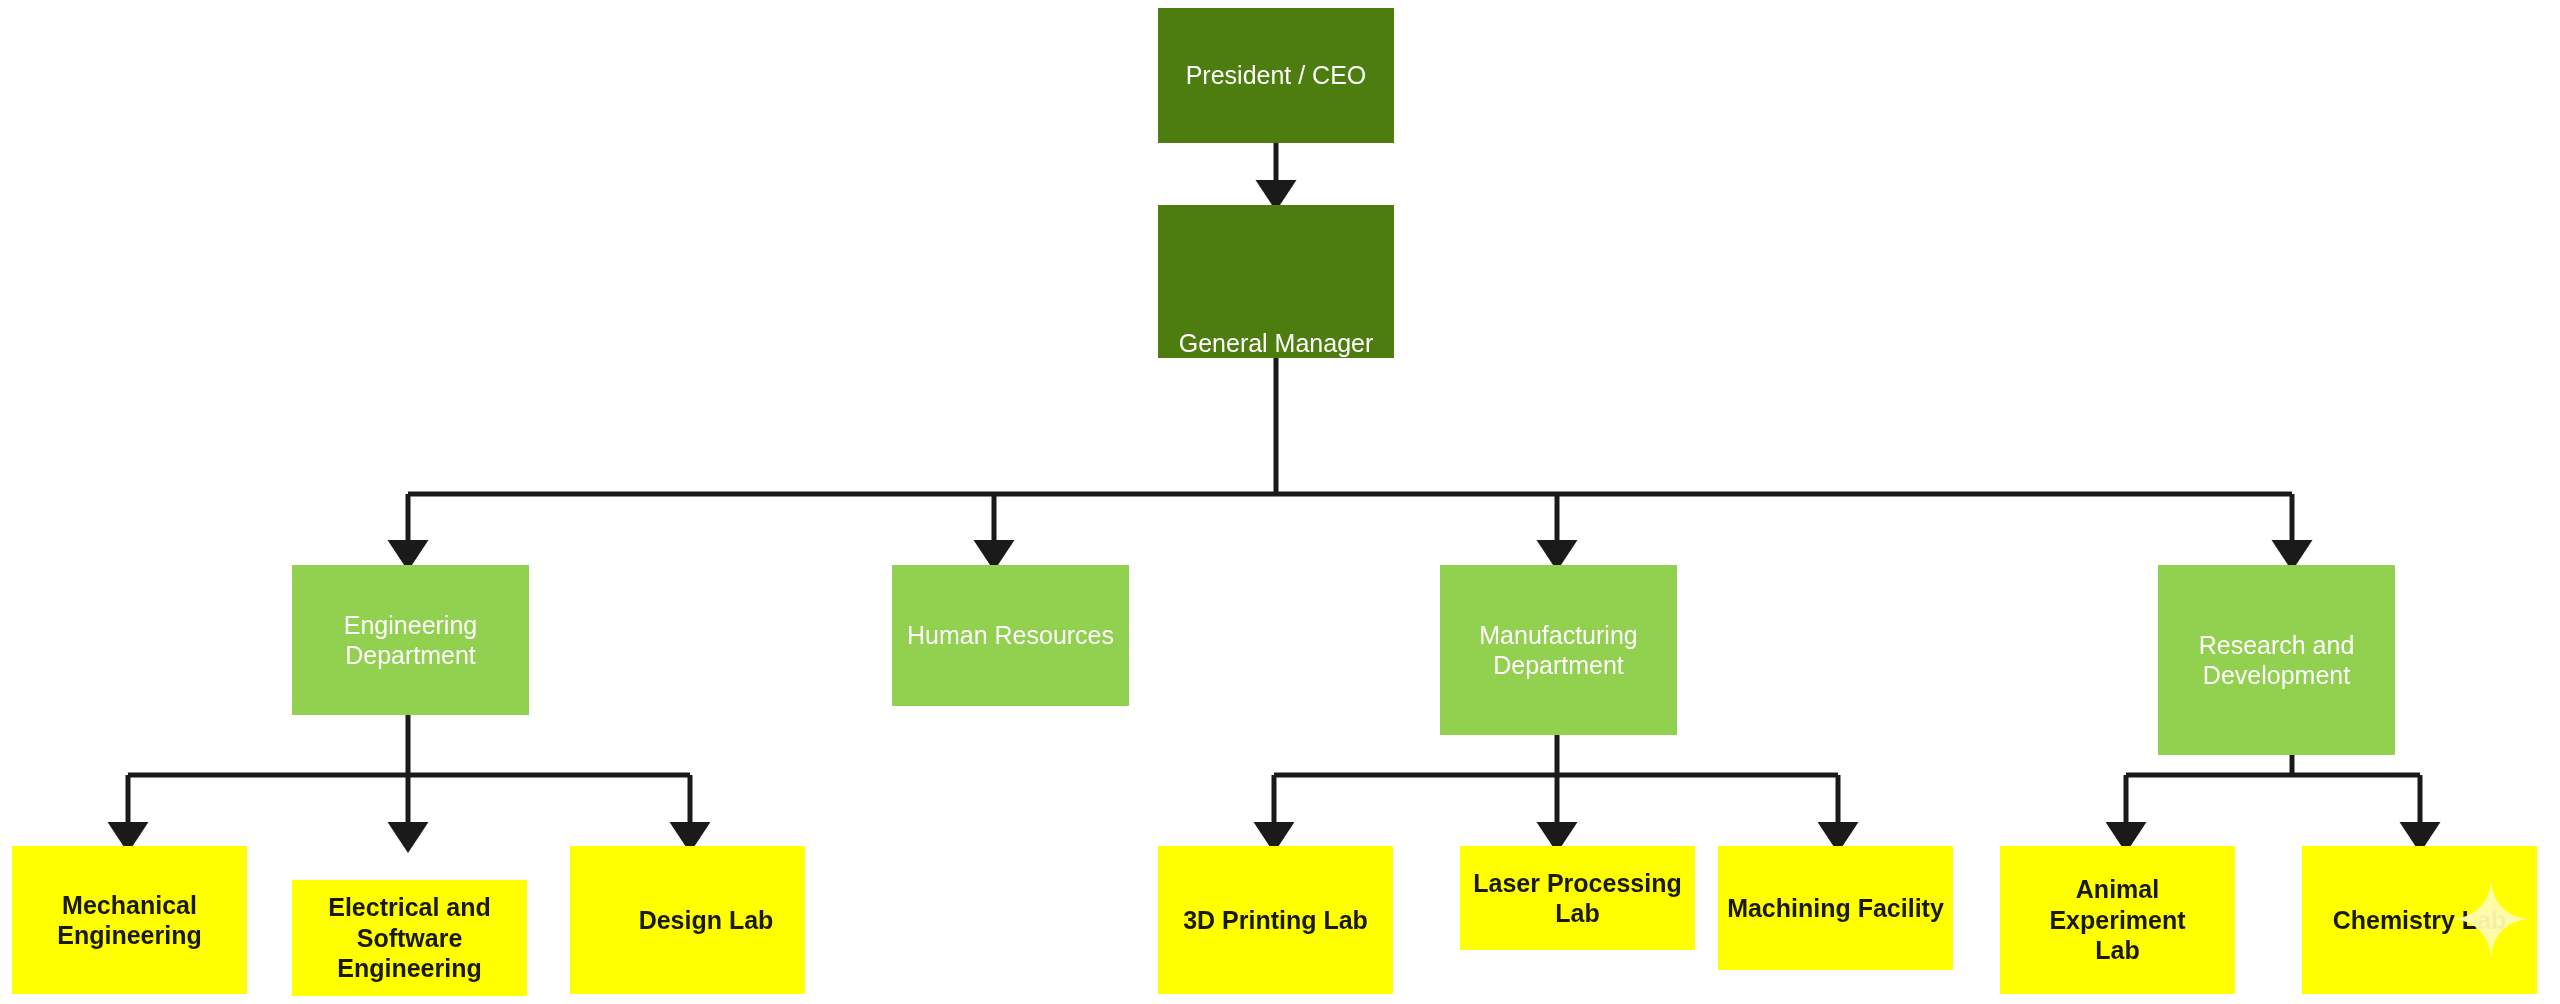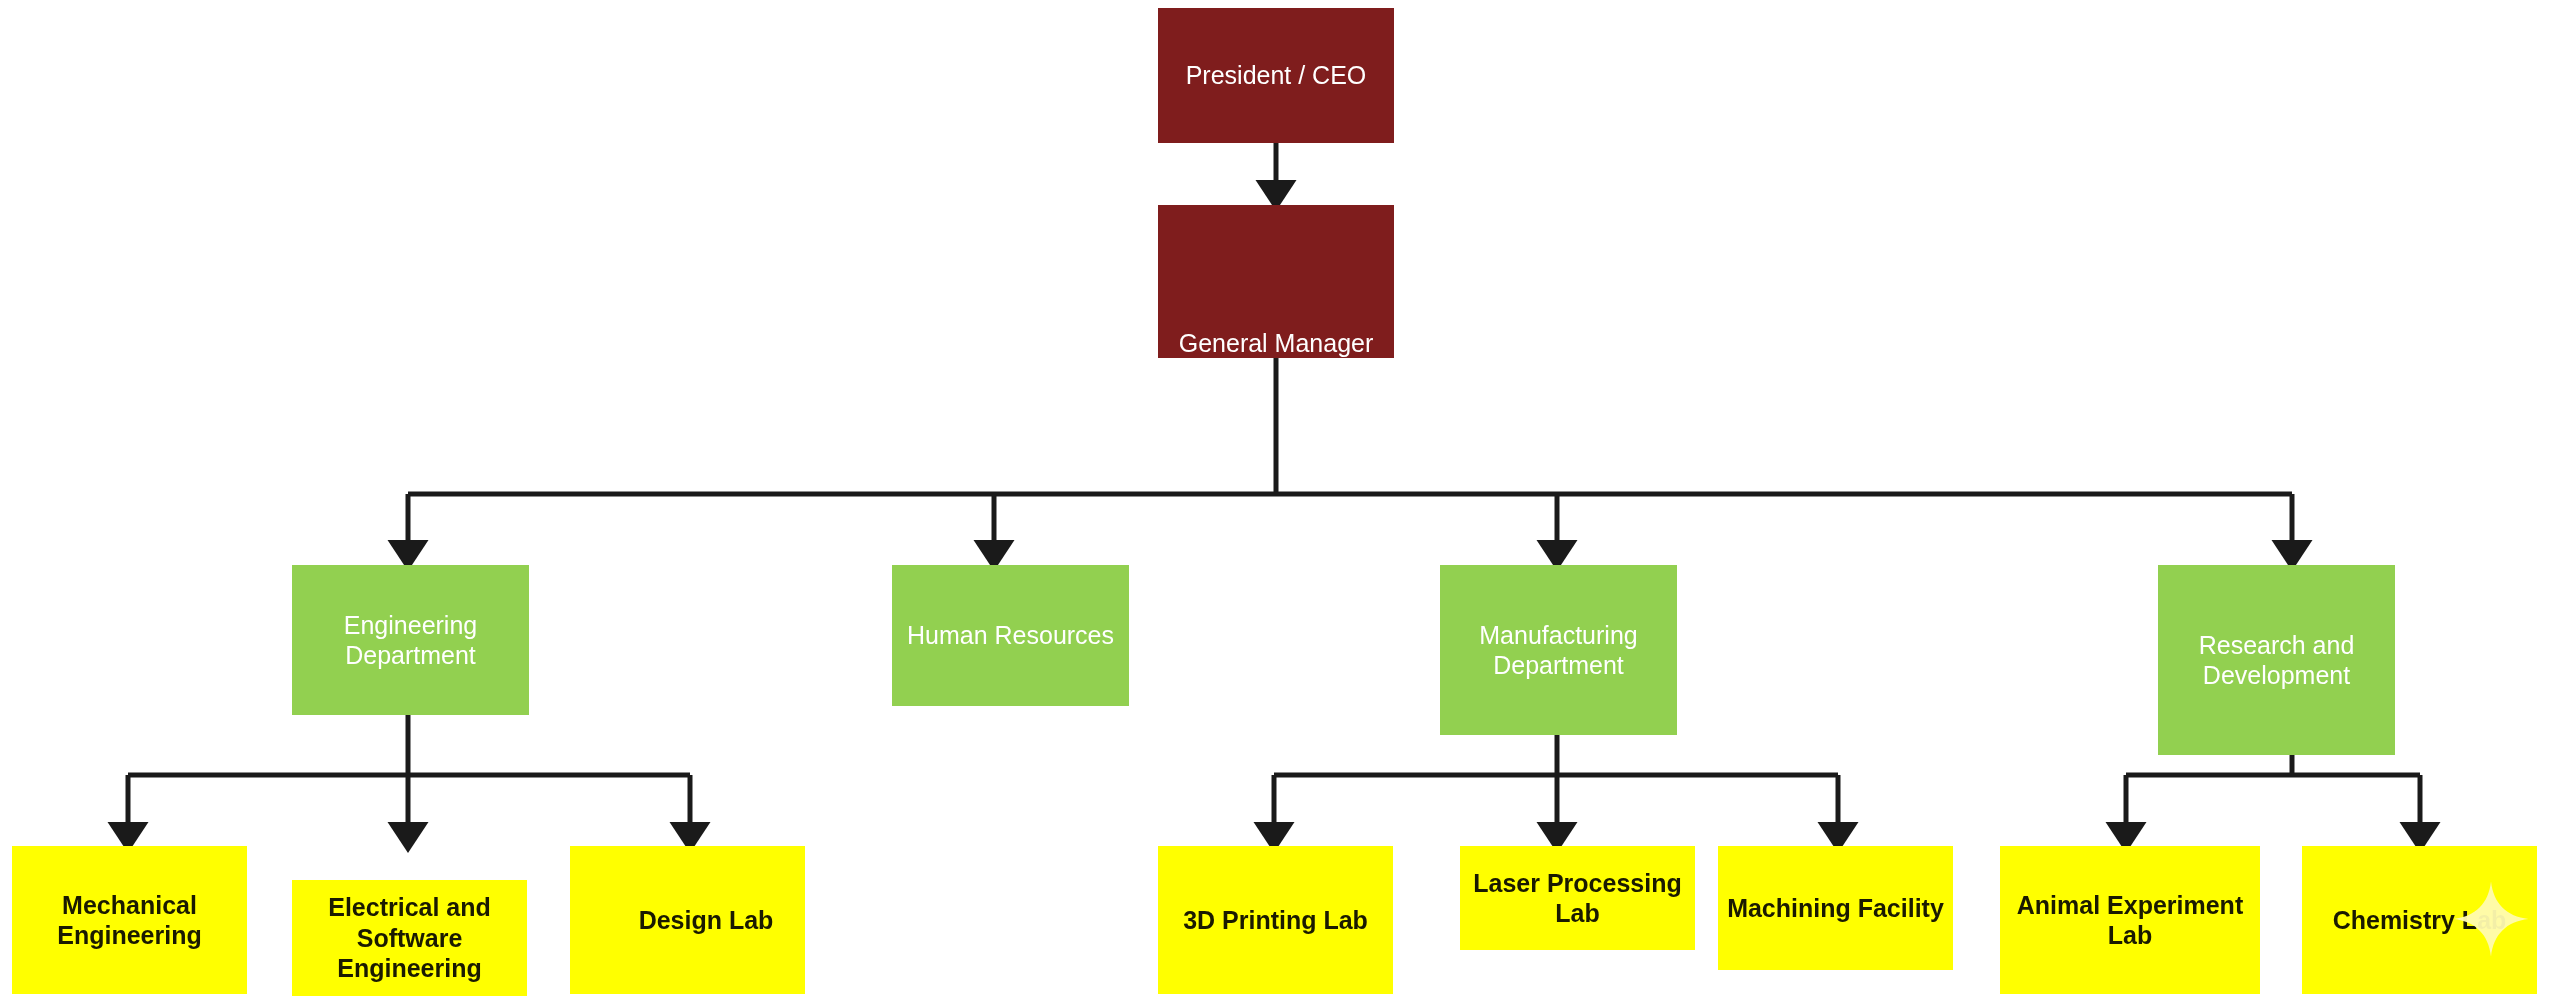--- a/index.html
+++ b/index.html
@@ -38,21 +38,21 @@
     z-index: 2;
   }
   .node .node-label {
     display: block;
     width: 100%;
     padding: 0 8px;
     box-sizing: border-box;
     white-space: pre-line;
   }
   .node.level-exec {
-    background: #7f1d1d;
+    background: #4d7c0f;
     color: #ffffff;
     font-size: 25px;
     font-weight: 400;
   }
   .node.level-dept {
     background: #92D050;
     color: #ffffff;
     font-size: 25px;
     font-weight: 400;
   }
@@ -173,21 +173,21 @@
   </div>
 
   <div class="node level-lab" style="left:1460px; top:846px; width:235px; height:104px;">
     <span class="node-label">Laser Processing Lab</span>
   </div>
 
   <div class="node level-lab" style="left:1718px; top:846px; width:235px; height:124px;">
     <span class="node-label">Machining Facility</span>
   </div>
 
-  <div class="node level-lab" style="left:2000px; top:846px; width:260px; height:148px;">
+  <div class="node level-lab" style="left:2000px; top:846px; width:235px; height:148px;">
     <span class="node-label">Animal Experiment
 Lab</span>
   </div>
 
   <div class="node level-lab" style="left:2302px; top:846px; width:235px; height:148px;">
     <span class="node-label">Chemistry Lab</span>
   </div>
 
   <svg class="watermark-sparkle" viewBox="0 0 100 100" style="left:2452px; top:880px; width:78px; height:78px;">
     <path d="M50 2 C53 30 70 47 98 50 C70 53 53 70 50 98 C47 70 30 53 2 50 C30 47 47 30 50 2 Z" fill="#FFFBB0" opacity="0.95"></path>

